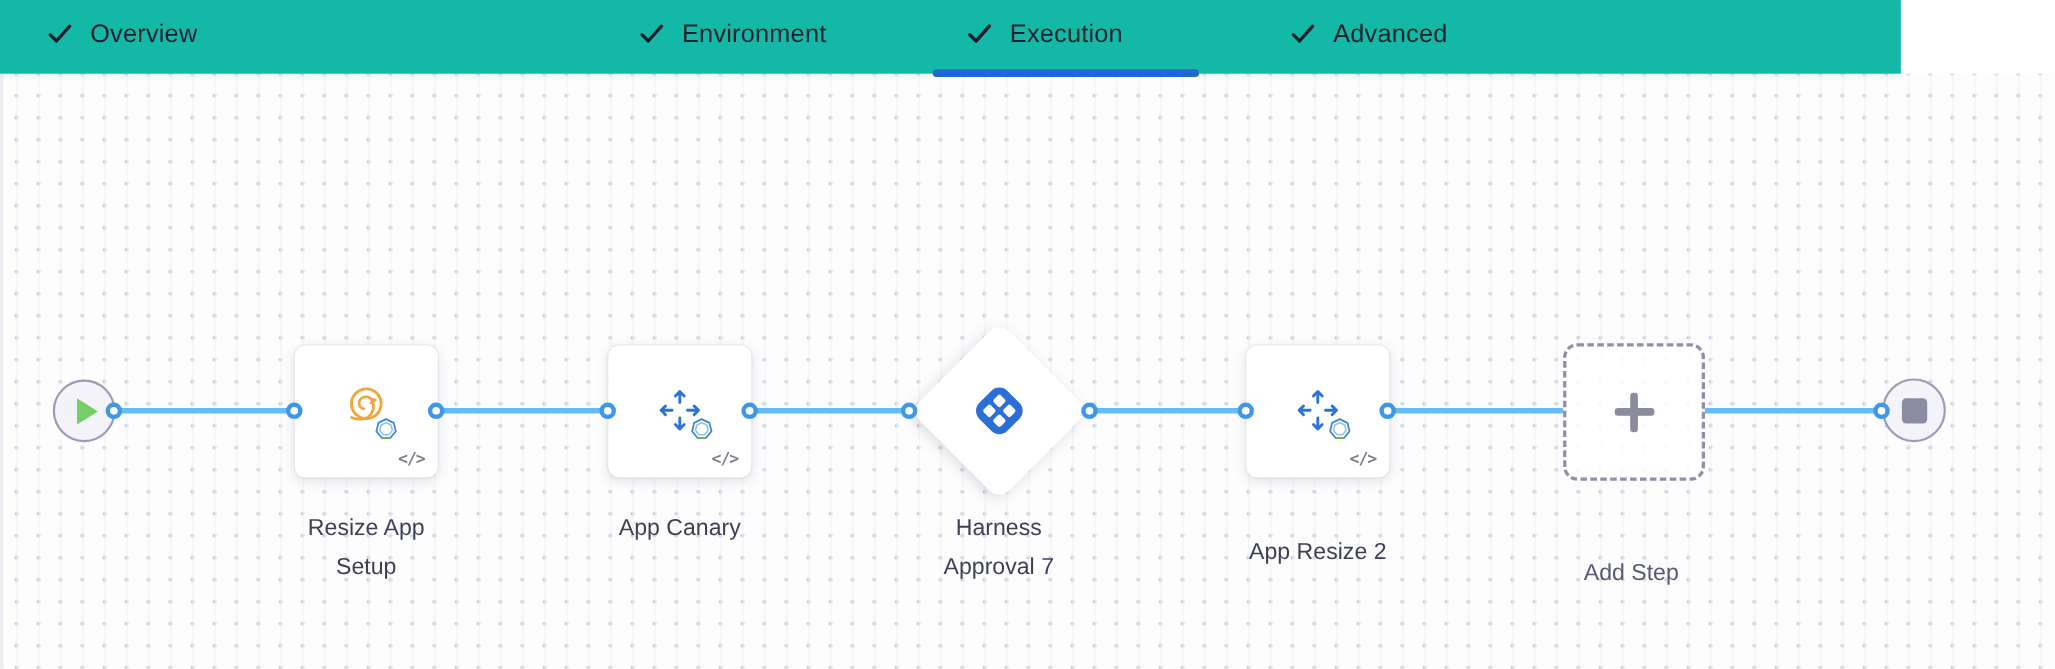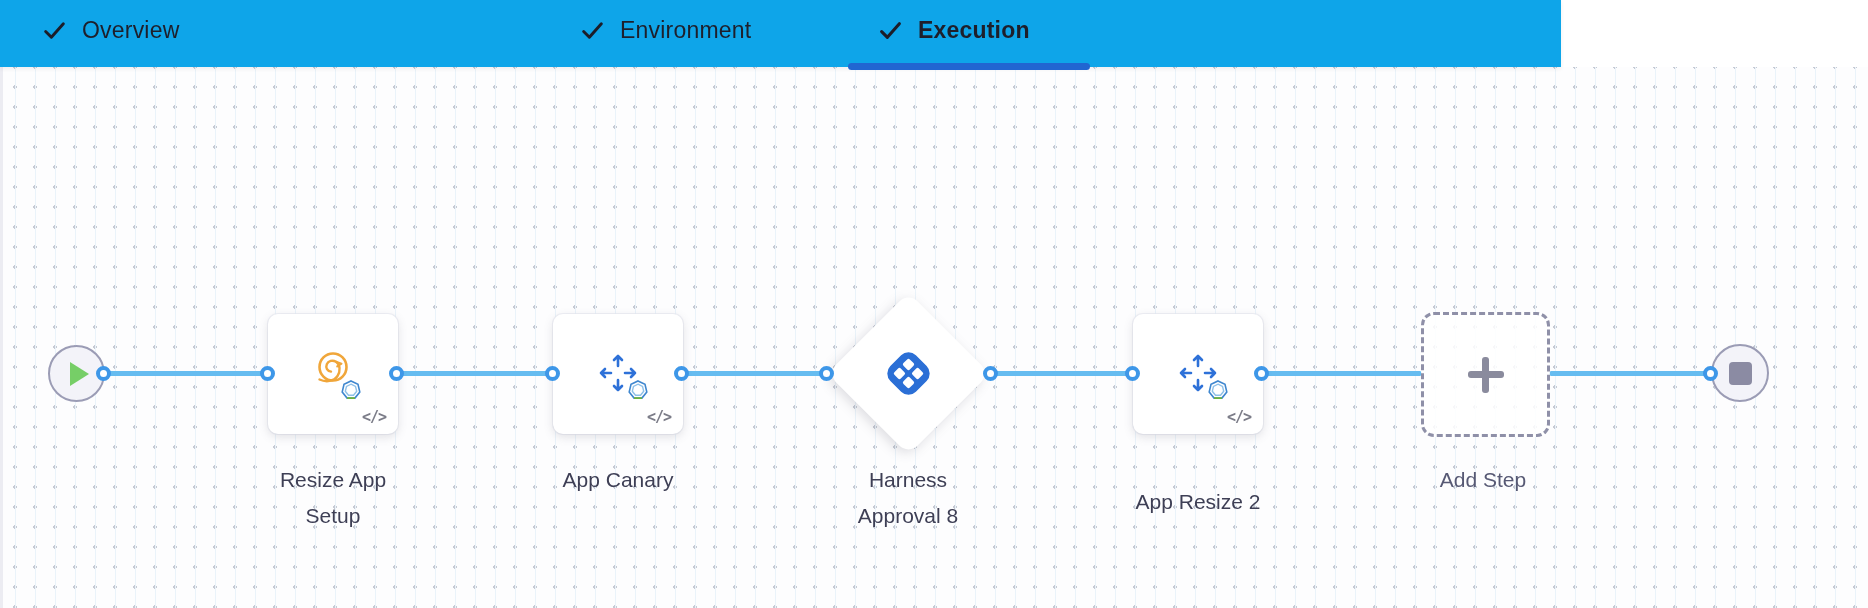--- a/index.html
+++ b/index.html
@@ -1,32 +1,32 @@
 <!DOCTYPE html>
 <html><head>
 <meta charset="utf-8">
 <style>
   * { margin: 0; padding: 0; box-sizing: border-box; }
   html, body { width: 1868px; height: 608px; overflow: hidden; background: #fff; }
   body { font-family: "Liberation Sans", "DejaVu Sans", sans-serif; position: relative; }
 
   
   .header {
-    position: absolute; left: 0; top: 0; width: 1561px; height: 67px;
-    background: #0ea5e9; z-index: 10;
+    position: absolute; left: 0; top: 0; width: 1728px; height: 67px;
+    background: #14b8a6; z-index: 10;
     box-shadow: 0 2px 4px rgba(40,41,61,0.07);
   }
   .tab {
     position: absolute; top: 0; height: 60px;
     display: flex; align-items: center; gap: 15px;
     cursor: pointer; color: #1e1f2b; font-size: 23px;
   }
   .tab .check-icon { width: 25px; height: 25px; display: block; }
   .tab-label { white-space: nowrap; letter-spacing: 0.2px; }
-  .tab.active .tab-label { font-weight: 700; text-align: center; }
+  .tab.active .tab-label { font-weight: 400; text-align: center; }
   .tab-underline {
     position: absolute; left: 848px; bottom: -3px; width: 242px; height: 7px;
     border-radius: 4px; background: #2166d1; z-index: 11;
   }
 
   
   .canvas {
     position: absolute; left: 0; top: 67px; width: 1868px; height: 541px;
     background-color: #fdfdfe;
     background-image:
@@ -115,20 +115,26 @@
     <span class="tab-label">Environment</span>
   </div>
 
   <div class="tab active" style="left:878px">
     <svg class="check-icon" viewBox="0 0 24 24" fill="none">
         <path d="M3.5 13 L9 18.5 L20.5 5.5" stroke="#1c1d29" stroke-width="3" stroke-linecap="round" stroke-linejoin="round"></path>
       </svg>
     <span class="tab-label">Execution</span>
   </div>
 
+  <div class="tab" style="left:1172px">
+    <svg class="check-icon" viewBox="0 0 24 24" fill="none">
+        <path d="M3.5 13 L9 18.5 L20.5 5.5" stroke="#1c1d29" stroke-width="2.8" stroke-linecap="round" stroke-linejoin="round"></path>
+      </svg>
+    <span class="tab-label">Advanced</span>
+  </div>
 
   <div class="tab-underline"></div>
 </div>
 
 <div class="canvas">
 
   <div class="seg" style="left:101px;  top:304px; width:165px;"></div>
   <div class="seg" style="left:394px;  top:304px; width:157px;"></div>
   <div class="seg" style="left:679px;  top:304px; width:147px;"></div>
   <div class="seg" style="left:988px;  top:304px; width:143px;"></div>
@@ -212,17 +218,17 @@
   <div class="ring" style="left:542px;  top:299px;"></div>
   <div class="ring" style="left:671px;  top:299px;"></div>
   <div class="ring" style="left:816px;  top:299px;"></div>
   <div class="ring" style="left:980px;  top:299px;"></div>
   <div class="ring" style="left:1122px; top:299px;"></div>
   <div class="ring" style="left:1251px; top:299px;"></div>
   <div class="ring" style="left:1700px; top:299px;"></div>
 
   <div class="node-label" style="left:260px;  width:140px;">Resize App Setup</div>
   <div class="node-label" style="left:515px;  width:200px;">App Canary</div>
-  <div class="node-label" style="left:830px;  width:150px;">Harness Approval 8</div>
+  <div class="node-label" style="left:830px;  width:150px;">Harness Approval 7</div>
   <div class="node-label" style="left:1095px; width:200px;margin-top:22px;">App Resize 2</div>
-  <div class="node-label dim" style="left:1380px; width:200px;">Add Step</div>
+  <div class="node-label dim" style="left:1380px; width:200px;margin-top:41px;">Add Step</div>
 
 </div>
 
 </body></html>

